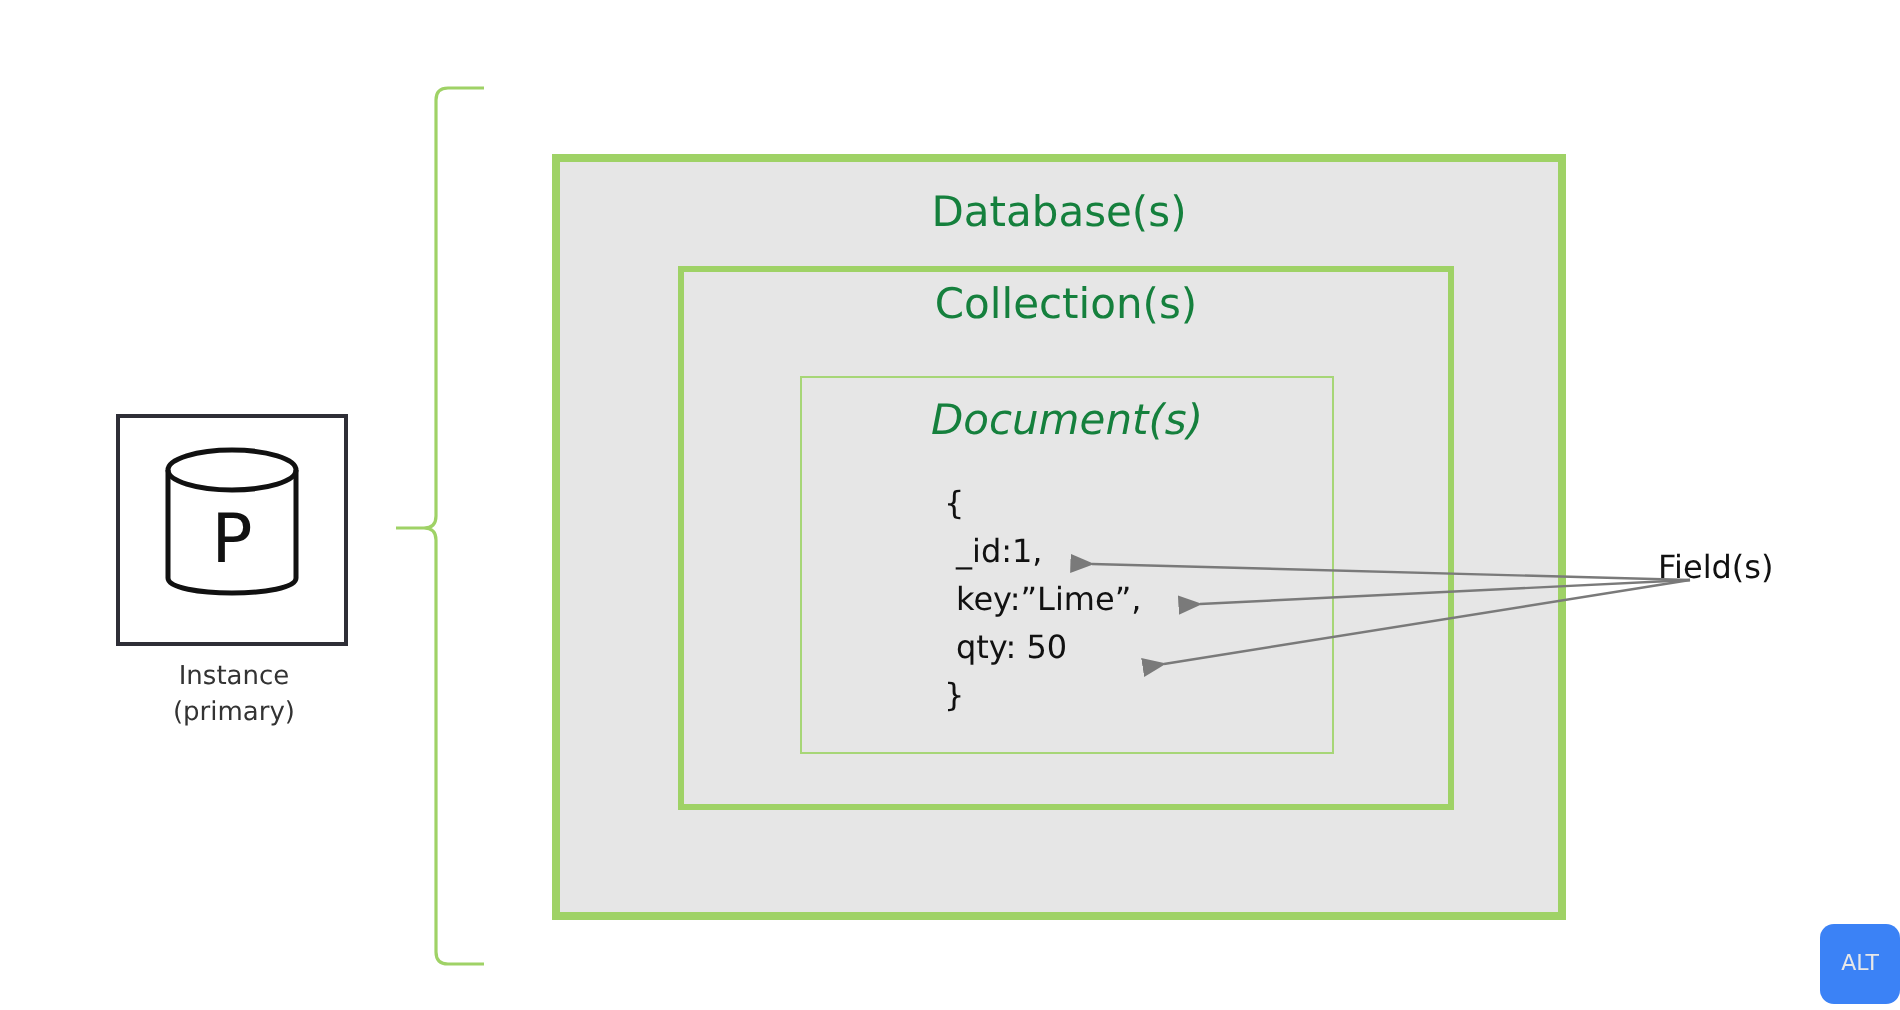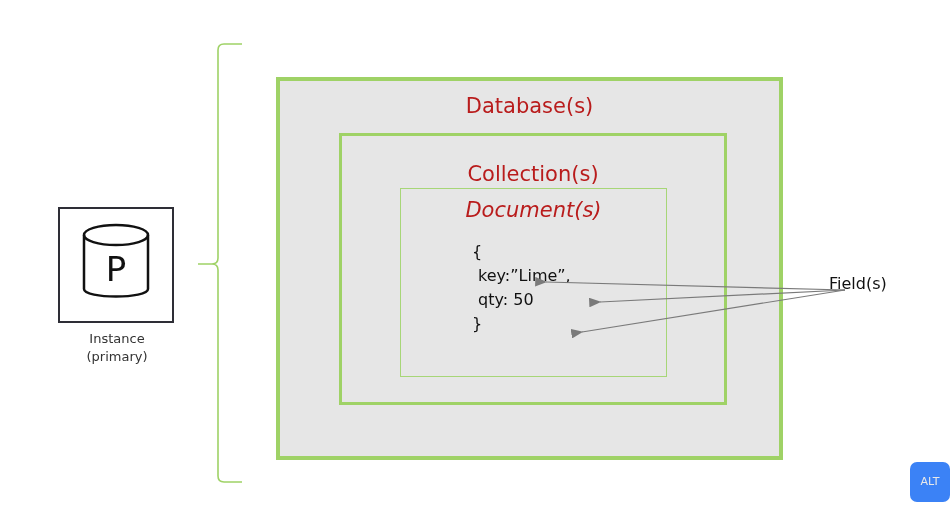--- a/index.html
+++ b/index.html
@@ -4,23 +4,23 @@
 <style>
   html, body { margin:0; padding:0; background:#ffffff; }
   body { width:950px; height:505px; position:relative; overflow:hidden; font-family:"DejaVu Sans", sans-serif; color:#111; }
   .abs { position:absolute; }
   .instance-box { left:58px; top:207px; width:116px; height:116px; border:2px solid #2e2e36; box-sizing:border-box; background:#fff; }
   .instance-label { left:58px; top:330px; width:118px; text-align:center; font-size:13px; line-height:18px; color:#333; }
   .box { position:absolute; box-sizing:border-box; background:#e6e6e6; border-style:solid; border-color:#9fd266; }
   .db { left:276px; top:77px; width:507px; height:383px; border-width:4px; }
   .coll { left:339px; top:133px; width:388px; height:272px; border-width:3px; }
   .doc { left:400px; top:188px; width:267px; height:189px; border-width:1px; border-color:#a7d677;font-style:italic; }
-  .title { position:absolute; width:100%; text-align:center; font-size:21px; color:#b91c1c; }
+  .title { position:absolute; width:100%; text-align:center; font-size:21px; color:#15803d; }
   .db .title { top:13px; }
-  .coll .title { top:26px; }
+  .coll .title { top:4px; }
   .doc .title { top:9px; }
   .code { left:472px; top:240px; font-size:16px; line-height:24px; color:#111; }
   .code .ind { padding-left:6px; }
   .fields-label { left:829px; top:274px; font-size:16px; color:#111; }
   .alt-badge { left:910px; top:462px; width:40px; height:40px; background:#3b82f6; border-radius:7px; color:#e8e8e8; font-size:11px; line-height:40px; text-align:center; }
   svg.overlay { position:absolute; left:0; top:0; }
 </style>
 </head>
 <body>
 
@@ -45,20 +45,21 @@
 </div>
 <div class="box coll">
   <div class="title">Collection(s)</div>
 </div>
 <div class="box doc">
   <div class="title">Document(s)</div>
 </div>
 
 <div class="abs code">
   <div>{</div>
+  <div class="ind">_id:1,</div>
   <div class="ind">key:”Lime”,</div>
   <div class="ind">qty: 50</div>
   <div>}</div>
 </div>
 
 <svg class="overlay" width="950" height="505" style="pointer-events:none;">
   <defs>
     <marker id="ah" markerWidth="10" markerHeight="8" refX="1" refY="4" orient="auto">
       <path d="M10 0 L0 4 L10 8 Z" fill="#7a7a7a"></path>
     </marker>

